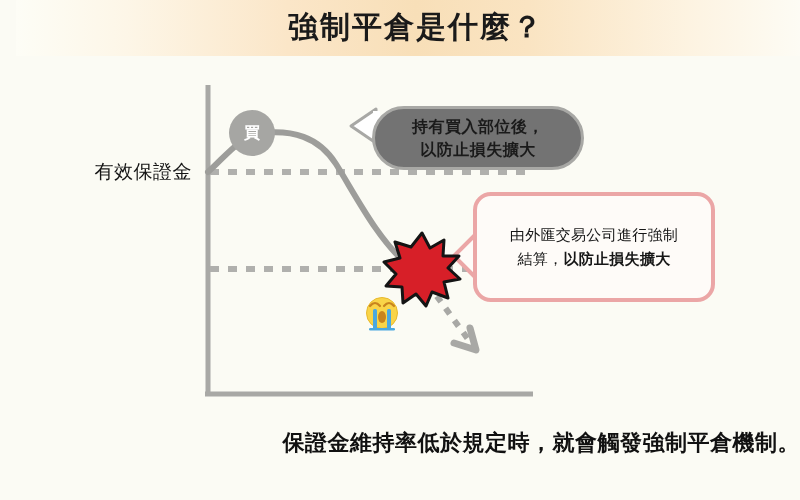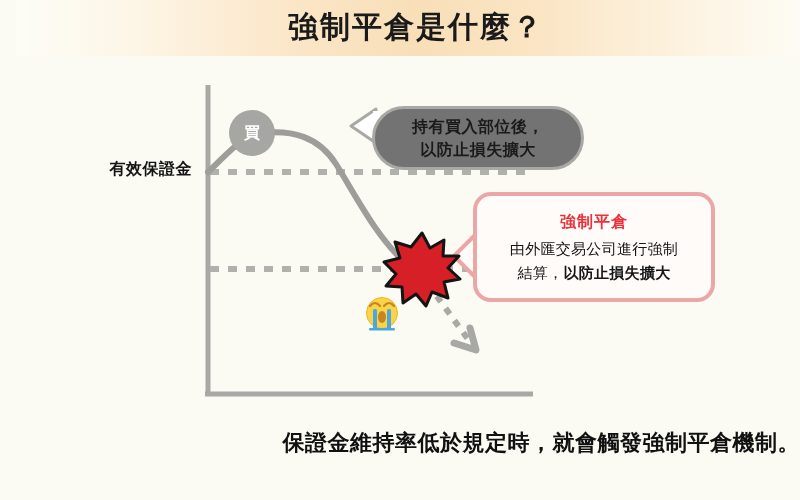--- a/index.html
+++ b/index.html
@@ -61,22 +61,22 @@
   }
   .chart-svg {
     position: absolute;
     left: 0;
     top: 0;
   }
 
   
   .axis-label {
     position: absolute;
-    font-size: 16px;
-    font-weight: bold;
+    font-size: 19px;
+    font-weight: normal;
     white-space: nowrap;
     letter-spacing: 0.5px;
   }
   .axis-label.upper {
     right: 608px;
     top: 99px;
     color: #141414;
   }
   .axis-label.lower {
     right: 608px;
@@ -247,21 +247,20 @@
     <div class="bubble-gray">
       <div class="line">持有買入部位後，</div>
       <div class="line">以防止損失擴大</div>
     </div>
 
     <svg class="box-pink-tail" width="34" height="56">
       <path d="M 30 3 L 5 28 L 30 53" fill="#fefbf8" stroke="#eba6a6" stroke-width="4" stroke-linejoin="round" stroke-linecap="round"></path>
       <rect x="27" y="6" width="8" height="44" fill="#fefbf8"></rect>
     </svg>
     <div class="box-pink">
-      <div class="head">強制平倉</div>
       <div class="body-line">由外匯交易公司進行強制</div>
       <div class="body-line"><span>結算，</span><b>以防止損失擴大</b></div>
     </div>
 
     <svg class="starburst" width="80" height="78" viewBox="0 0 80 78">
       <path d="M 40 3
                L 48 18 L 62 10 L 61 26 L 77 26 L 66 38
                L 78 49 L 62 52 L 66 68 L 50 62 L 44 76
                L 34 64 L 21 73 L 20 57 L 4 56 L 14 44
                L 2 32 L 18 28 L 13 12 L 29 17 Z" fill="#d71f28" stroke="#141414" stroke-width="3" stroke-linejoin="round"></path>

